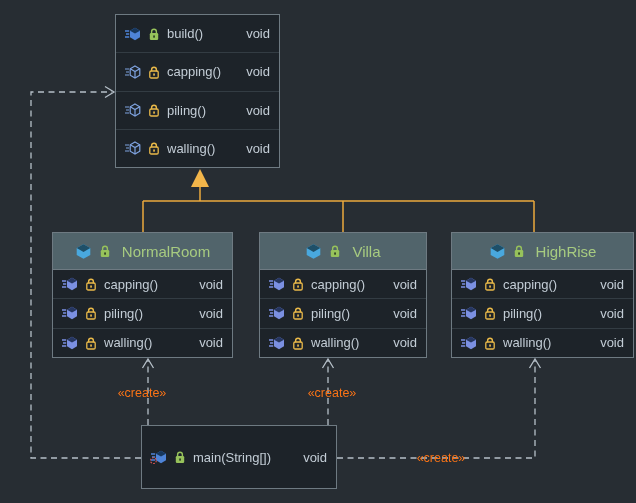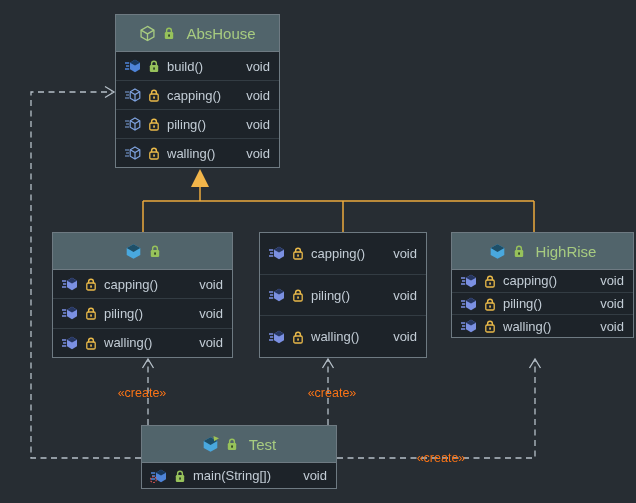--- a/index.html
+++ b/index.html
@@ -27,21 +27,21 @@
   .row + .row { border-top:1px solid #333c43; }
   .mtype { margin-left:auto; }
 
   .cicon { width:17px; height:17px; flex:0 0 17px; }
   .licon { width:12px; height:14px; flex:0 0 12px; }
   .micon { width:17px; height:14px; flex:0 0 17px; }
 
   #node-abshouse   { left:115px; top:14px;  width:165px; height:154px; }
   #node-normalroom { left:52px;  top:232px; width:181px; height:126px; }
   #node-villa      { left:259px; top:232px; width:168px; height:126px; }
-  #node-highrise   { left:451px; top:232px; width:183px; height:106px; }
+  #node-highrise   { left:451px; top:232px; width:183px; height:126px; }
   #node-test       { left:141px; top:425px; width:196px; height:64px;  }
 
   .edge-label {
     position:absolute; transform:translate(-50%,-50%);
     color:#f97316; font-size:12.5px;
   }
   #lbl-create-left  { left:142px; top:393px; }
   #lbl-create-mid   { left:332px; top:393px; }
   #lbl-create-right { left:441px; top:458px; }
 </style>
@@ -120,29 +120,20 @@
       <path d="M328 425 V360" stroke-dasharray="6 4.5"></path>
       <path d="M322.5 368 L328 359 L333.5 368"></path>
     </g>
     <g stroke="#b6c0c9" fill="none" stroke-width="1.3">
       <path d="M337 458 H535 V360" stroke-dasharray="6 4.5"></path>
       <path d="M529.5 368 L535 359 L540.5 368"></path>
     </g>
   </svg>
 
   <div class="node" id="node-abshouse">
-    <div class="node-header">
-      <svg class="cicon">
-          <use href="#cube-abstract"></use>
-        </svg>
-      <svg class="licon">
-          <use href="#lock-green"></use>
-        </svg>
-      <span class="ctitle">AbsHouse</span>
-    </div>
     <div class="rows">
       <div class="row">
         <svg class="micon">
             <use href="#mcube-blue"></use>
           </svg>
         <svg class="licon">
             <use href="#lock-green"></use>
           </svg>
         <span class="mname">build()</span>
         <span class="mtype">void</span>
@@ -181,20 +172,21 @@
   </div>
 
   <div class="node" id="node-normalroom">
     <div class="node-header">
       <svg class="cicon">
           <use href="#cube-filled"></use>
         </svg>
       <svg class="licon">
           <use href="#lock-green"></use>
         </svg>
+      <span class="ctitle">NormalRoom</span>
     </div>
     <div class="rows">
       <div class="row">
         <svg class="micon">
             <use href="#mcube-peri"></use>
           </svg>
         <svg class="licon">
             <use href="#lock-yellow"></use>
           </svg>
         <span class="mname">capping()</span>
@@ -217,20 +209,29 @@
         <svg class="licon">
             <use href="#lock-yellow"></use>
           </svg>
         <span class="mname">walling()</span>
         <span class="mtype">void</span>
       </div>
     </div>
   </div>
 
   <div class="node" id="node-villa">
+    <div class="node-header">
+      <svg class="cicon">
+          <use href="#cube-filled"></use>
+        </svg>
+      <svg class="licon">
+          <use href="#lock-green"></use>
+        </svg>
+      <span class="ctitle">Villa</span>
+    </div>
     <div class="rows">
       <div class="row">
         <svg class="micon">
             <use href="#mcube-peri"></use>
           </svg>
         <svg class="licon">
             <use href="#lock-yellow"></use>
           </svg>
         <span class="mname">capping()</span>
         <span class="mtype">void</span>
@@ -296,29 +297,20 @@
         <svg class="licon">
             <use href="#lock-yellow"></use>
           </svg>
         <span class="mname">walling()</span>
         <span class="mtype">void</span>
       </div>
     </div>
   </div>
 
   <div class="node" id="node-test">
-    <div class="node-header">
-      <svg class="cicon">
-          <use href="#cube-run"></use>
-        </svg>
-      <svg class="licon">
-          <use href="#lock-green"></use>
-        </svg>
-      <span class="ctitle">Test</span>
-    </div>
     <div class="rows">
       <div class="row">
         <svg class="micon">
             <use href="#mcube-main"></use>
           </svg>
         <svg class="licon">
             <use href="#lock-green"></use>
           </svg>
         <span class="mname">main(String[])</span>
         <span class="mtype">void</span>

